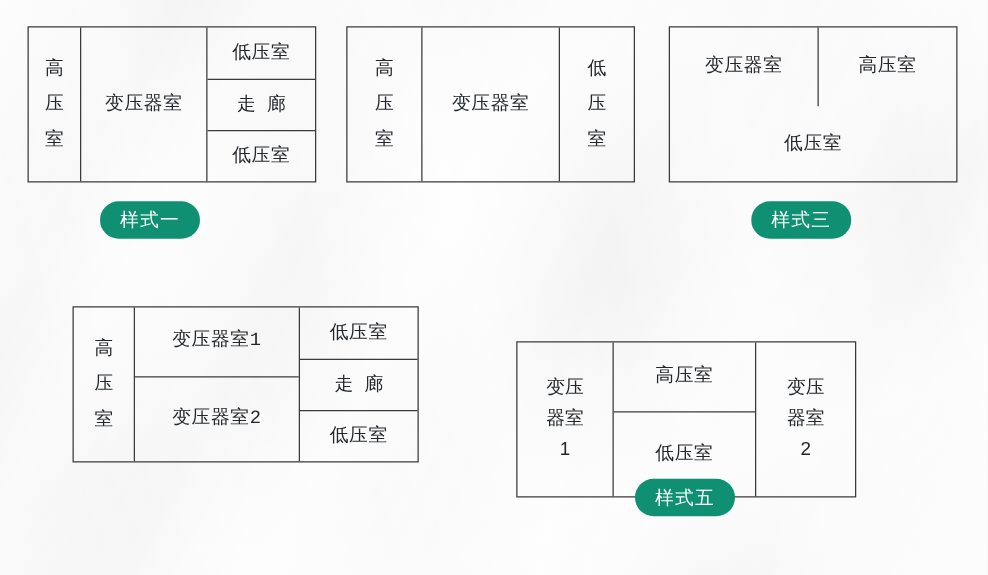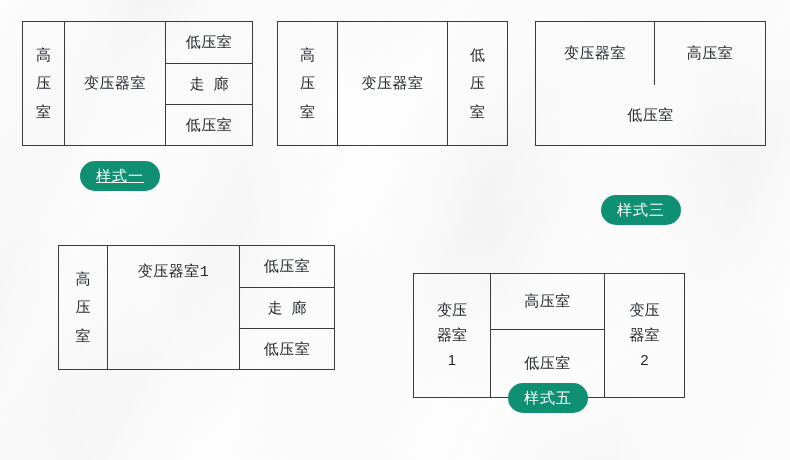--- a/index.html
+++ b/index.html
@@ -97,21 +97,21 @@
     </div>
     <div class="col" style="width:101px;">
       <div class="cell" style="flex:1 1 auto;">变压器室</div>
     </div>
     <div class="col" style="width:87px;">
       <div class="cell" style="height:41px;">低压室</div>
       <div class="cell wide-sp" style="height:41px;">走廊</div>
       <div class="cell" style="flex:1 1 auto;">低压室</div>
     </div>
   </div>
-  <div class="badge" style="left:80px; top:161px;text-decoration:underline;">样式一</div>
+  <div class="badge" style="left:80px; top:161px;">样式一</div>
 
   <div class="diagram" style="left:277px; top:21px; width:231px; height:125px;">
     <div class="col" style="width:59px;">
       <div class="cell vert" style="flex:1 1 auto;">高
 压
 室</div>
     </div>
     <div class="col" style="width:110px;">
       <div class="cell" style="flex:1 1 auto;">变压器室</div>
     </div>
@@ -124,30 +124,31 @@
 
   <div class="diagram" style="left:535px; top:21px; width:231px; height:125px; flex-direction:column;">
     <div style="display:flex; height:63px;">
       <div class="cell" style="width:118px; border-top:none;">变压器室</div>
       <div class="cell" style="flex:1 1 auto; border-top:none; border-left:1px solid #3a3a3a;">高压室</div>
     </div>
     <div style="display:flex; flex:1 1 auto;">
       <div class="cell" style="flex:1 1 auto;">低压室</div>
     </div>
   </div>
-  <div class="badge" style="left:601px; top:161px;margin-top:34px;">样式三</div>
+  <div class="badge" style="left:601px; top:161px;">样式三</div>
 
   <div class="diagram" style="left:58px; top:245px; width:277px; height:125px;">
     <div class="col" style="width:48px;">
       <div class="cell vert" style="flex:1 1 auto;">高
 压
 室</div>
     </div>
     <div class="col" style="width:132px;font-family:Liberation Mono, monospace;">
       <div class="cell" style="height:55px;">变压器室1</div>
+      <div class="cell" style="flex:1 1 auto;">变压器室2</div>
     </div>
     <div class="col" style="width:95px;">
       <div class="cell" style="height:41px;">低压室</div>
       <div class="cell wide-sp" style="height:41px;">走廊</div>
       <div class="cell" style="flex:1 1 auto;">低压室</div>
     </div>
   </div>
 
   <div class="diagram" style="left:413px; top:245px; width:272px; height:125px;margin-top:28px;">
     <div class="col" style="width:76px;">

